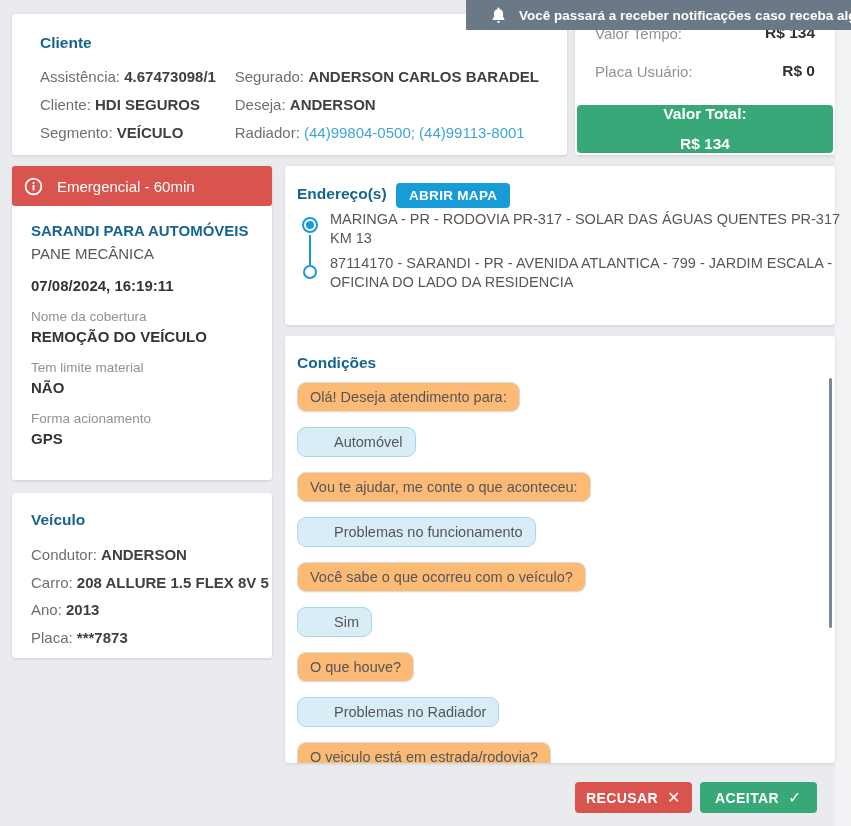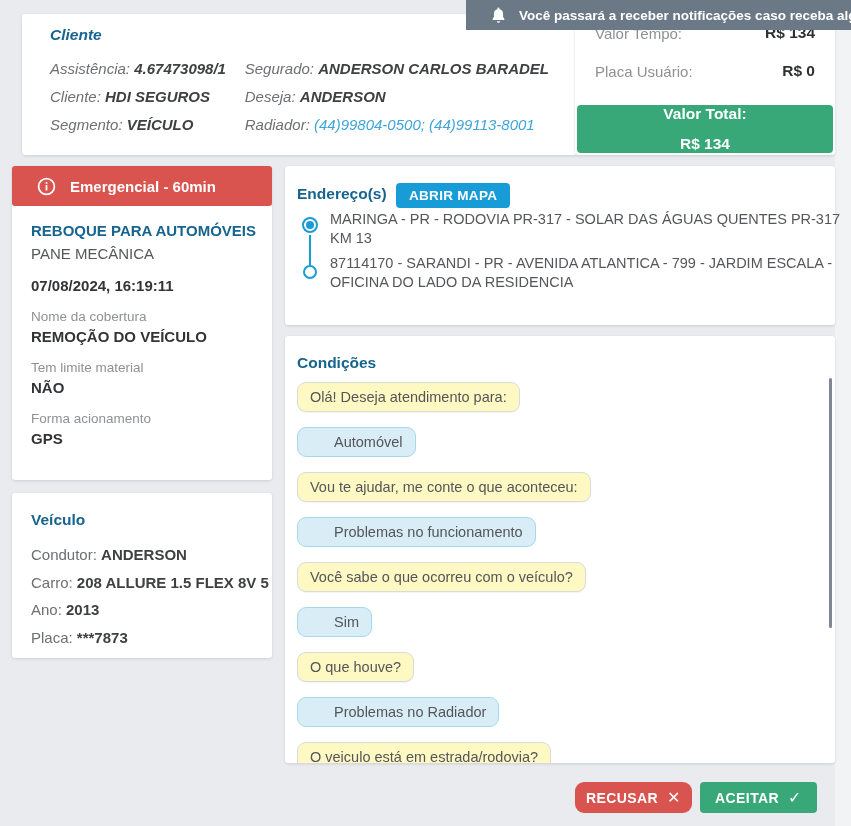--- a/index.html
+++ b/index.html
@@ -22,21 +22,21 @@
   
   .toast {
     position:absolute; left:466px; top:0; width:385px; height:30px;
     background:#6b7987; color:#fff; display:flex; align-items:center;
     padding-left:25px; gap:13px; font-size:13.5px; font-weight:600;
     white-space:nowrap; overflow:hidden; z-index:10;
   }
   .toast svg { flex:0 0 auto; }
 
   
-  .client-card { left:22px; top:14px; width:555px; height:141px; padding:12px 28px;font-style:italic; }
+  .client-card { left:12px; top:14px; width:555px; height:141px; padding:20px 28px; }
   .card-title { color:#17648f; font-size:15.5px; font-weight:700; }
   .client-grid { display:flex; margin-top:11px; }
   .client-col1 { width:235px; }
   .client-col2 { flex:1; }
   .field-row { font-size:15px; line-height:28px; white-space:nowrap; }
   .field-label { color:#6d6f72; }
   .field-value { color:#3f4041; font-weight:600; }
   .field-value.link { color:#3fa5d8; font-weight:400; }
 
   
@@ -49,21 +49,21 @@
     background:#38a878; border-radius:4px; color:#fff;
     display:flex; justify-content:space-between; align-items:center; padding:0 18px;
     font-size:15.5px; font-weight:700;flex-direction:column;
   }
 
   
   .service-card { left:12px; top:166px; width:260px; height:314px; }
   .banner {
     position:absolute; left:0; top:0; right:0; height:40px; background:#d9534f;
     border-radius:3px; color:#fff; display:flex; align-items:center;
-    padding-left:25px; gap:14px; font-size:15px; font-weight:700;
+    padding-left:12px; gap:14px; font-size:15px; font-weight:400;
   }
   .service-body { position:absolute; top:40px; left:19px; right:14px; }
   .service-name { color:#17648f; font-size:15px; font-weight:700; margin-top:16px; }
   .service-sub { color:#55575a; font-size:15px; margin-top:6px; }
   .detail-group { margin-top:15px; }
   .detail-label { color:#8f9194; font-size:13.5px; }
   .detail-value { color:#333436; font-size:15px; font-weight:700; margin-top:4px; }
 
   
   .vehicle-card { left:12px; top:493px; width:260px; height:165px; padding:18px 0 0 19px; }
@@ -99,35 +99,35 @@
   .addr2 { top:88px; }
 
   
   .conditions-card { left:285px; top:336px; width:550px; height:427px; overflow:hidden; }
   .conditions-title { position:absolute; left:12px; top:18px; color:#17648f; font-size:15.5px; font-weight:700; }
   .chat { position:absolute; left:12px; top:46px; right:20px; }
   .bubble {
     display:table; padding:5px 12px; border-radius:9px; font-size:14.5px;
     color:#54565a; margin-bottom:15px; line-height:18px;
   }
-  .bubble.question { background:#fef9c3; border:1px solid #d9dadb; box-shadow:0 1px 1px rgba(0,0,0,0.05); }
+  .bubble.question { background:#fdba74; border:1px solid #d9dadb; box-shadow:0 1px 1px rgba(0,0,0,0.05); }
   .bubble.answer { background:#d9edf7; border:1px solid #a9d7ec;padding-left:36px; }
   .cond-scrollbar {
     position:absolute; right:3px; top:42px; width:3px; height:250px;
     background:#7e8894; border-radius:2px;
   }
 
   
   .action-btn {
     position:absolute; top:782px; height:31px; width:117px;
     border:none; border-radius:4px; color:#fff;
     font-family:inherit; font-size:14px; font-weight:700; letter-spacing:0.4px;
     display:flex; align-items:center; justify-content:center; gap:9px; cursor:pointer;
   }
-  .btn-reject { left:575px; background:#d9534f;border-radius:9px; }
+  .btn-reject { left:575px; background:#d9534f; }
   .btn-accept { left:700px; background:#38a878; }
   .btn-glyph { font-size:16px; font-weight:400; }
 </style>
 </head>
 <body>
 
 <div class="page">
   <div class="scroll-track"></div>
 
   <div class="toast">
@@ -171,21 +171,21 @@
   <div class="card service-card">
     <div class="banner">
       <svg width="19" height="19" viewBox="0 0 24 24">
         <circle cx="12" cy="12" r="10" fill="none" stroke="#ffffff" stroke-width="2.2"></circle>
         <rect x="10.9" y="10" width="2.2" height="7" fill="#ffffff"></rect>
         <rect x="10.9" y="6.2" width="2.2" height="2.4" fill="#ffffff"></rect>
       </svg>
       <span>Emergencial - 60min</span>
     </div>
     <div class="service-body">
-      <div class="service-name">REBOQUE PARA AUTOMÓVEIS</div>
+      <div class="service-name">SARANDI PARA AUTOMÓVEIS</div>
       <div class="service-sub">PANE MECÂNICA</div>
       <div class="detail-group">
         <div class="detail-value">07/08/2024, 16:19:11</div>
       </div>
       <div class="detail-group">
         <div class="detail-label">Nome da cobertura</div>
         <div class="detail-value">REMOÇÃO DO VEÍCULO</div>
       </div>
       <div class="detail-group">
         <div class="detail-label">Tem limite material</div>

